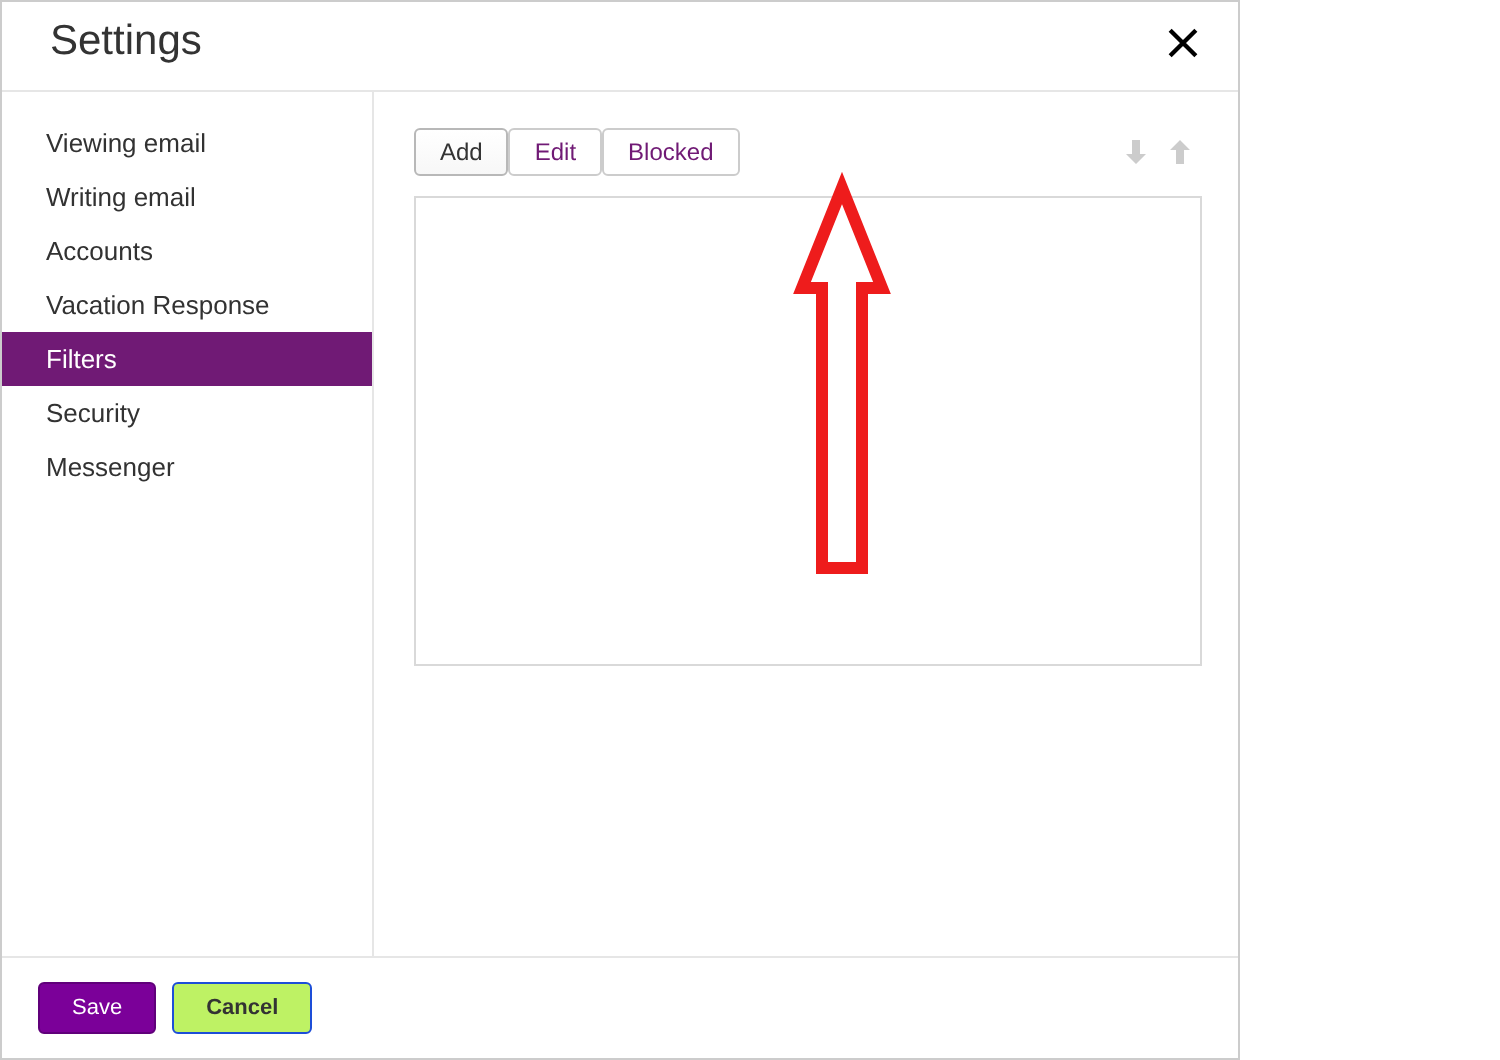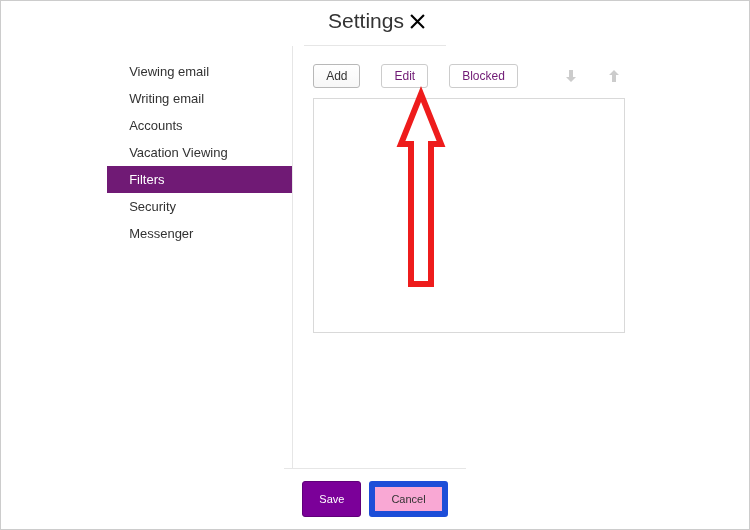--- a/index.html
+++ b/index.html
@@ -6,27 +6,26 @@
     body {
       font-family: "Segoe UI", "Helvetica Neue", Arial, sans-serif;
       font-size: 13px;
       color: #333;
       background: #fff;
       width: 750px;
       height: 530px;
       overflow: hidden;
     }
     .dialog {
-      width: 750px;
+      width: 620px;
       height: 530px;
       border: 1px solid #ccc;
       display: flex;
       flex-direction: column;
       position: relative;
-      align-items: center;
     }
     .header {
       display: flex;
       justify-content: space-between;
       align-items: center;
       padding: 6px 14px 10px 24px;
       border-bottom: 1px solid #e6e6e6;
     }
     .header-title {
       font-size: 21px;
@@ -81,21 +80,21 @@
     }
     .content-right {
       flex: 1;
       display: flex;
       flex-direction: column;
       position: relative;
     }
     .toolbar {
       display: flex;
       align-items: center;
-      gap: 21px;
+      gap: 0;
     }
     .pill-btn {
       padding: 4px 12px;
       font-size: 12px;
       border: 1px solid #ccc;
       border-radius: 3px;
       background: #fff;
       color: #701a75;
       cursor: pointer;
     }
@@ -135,23 +134,24 @@
       font-size: 11px;
       border-radius: 3px;
       cursor: pointer;
     }
     .btn.primary {
       background: #7b0099;
       color: #fff;
       border: 1px solid #60007a;
     }
     .btn.secondary {
-      background: #f9a8d4;
-      color: #333;
-      border: 6px solid #1d4ed8;
+      background: #bef264;
+      color: #333;
+      border: 1px solid #1d4ed8;
+      font-weight: bold;
     }
     
     .annot-arrow {
       position: absolute;
       left: 390px;
       top: 83px;
       pointer-events: none;
     }
   </style>
 </head>
@@ -174,21 +174,21 @@
       <div class="sidebar-item">
         <span>Viewing email</span>
       </div>
       <div class="sidebar-item">
         <span>Writing email</span>
       </div>
       <div class="sidebar-item">
         <span>Accounts</span>
       </div>
       <div class="sidebar-item">
-        <span>Vacation Viewing</span>
+        <span>Vacation Response</span>
       </div>
       <div class="sidebar-item active">
         <span>Filters</span>
       </div>
       <div class="sidebar-item">
         <span>Security</span>
       </div>
       <div class="sidebar-item">
         <span>Messenger</span>
       </div>

